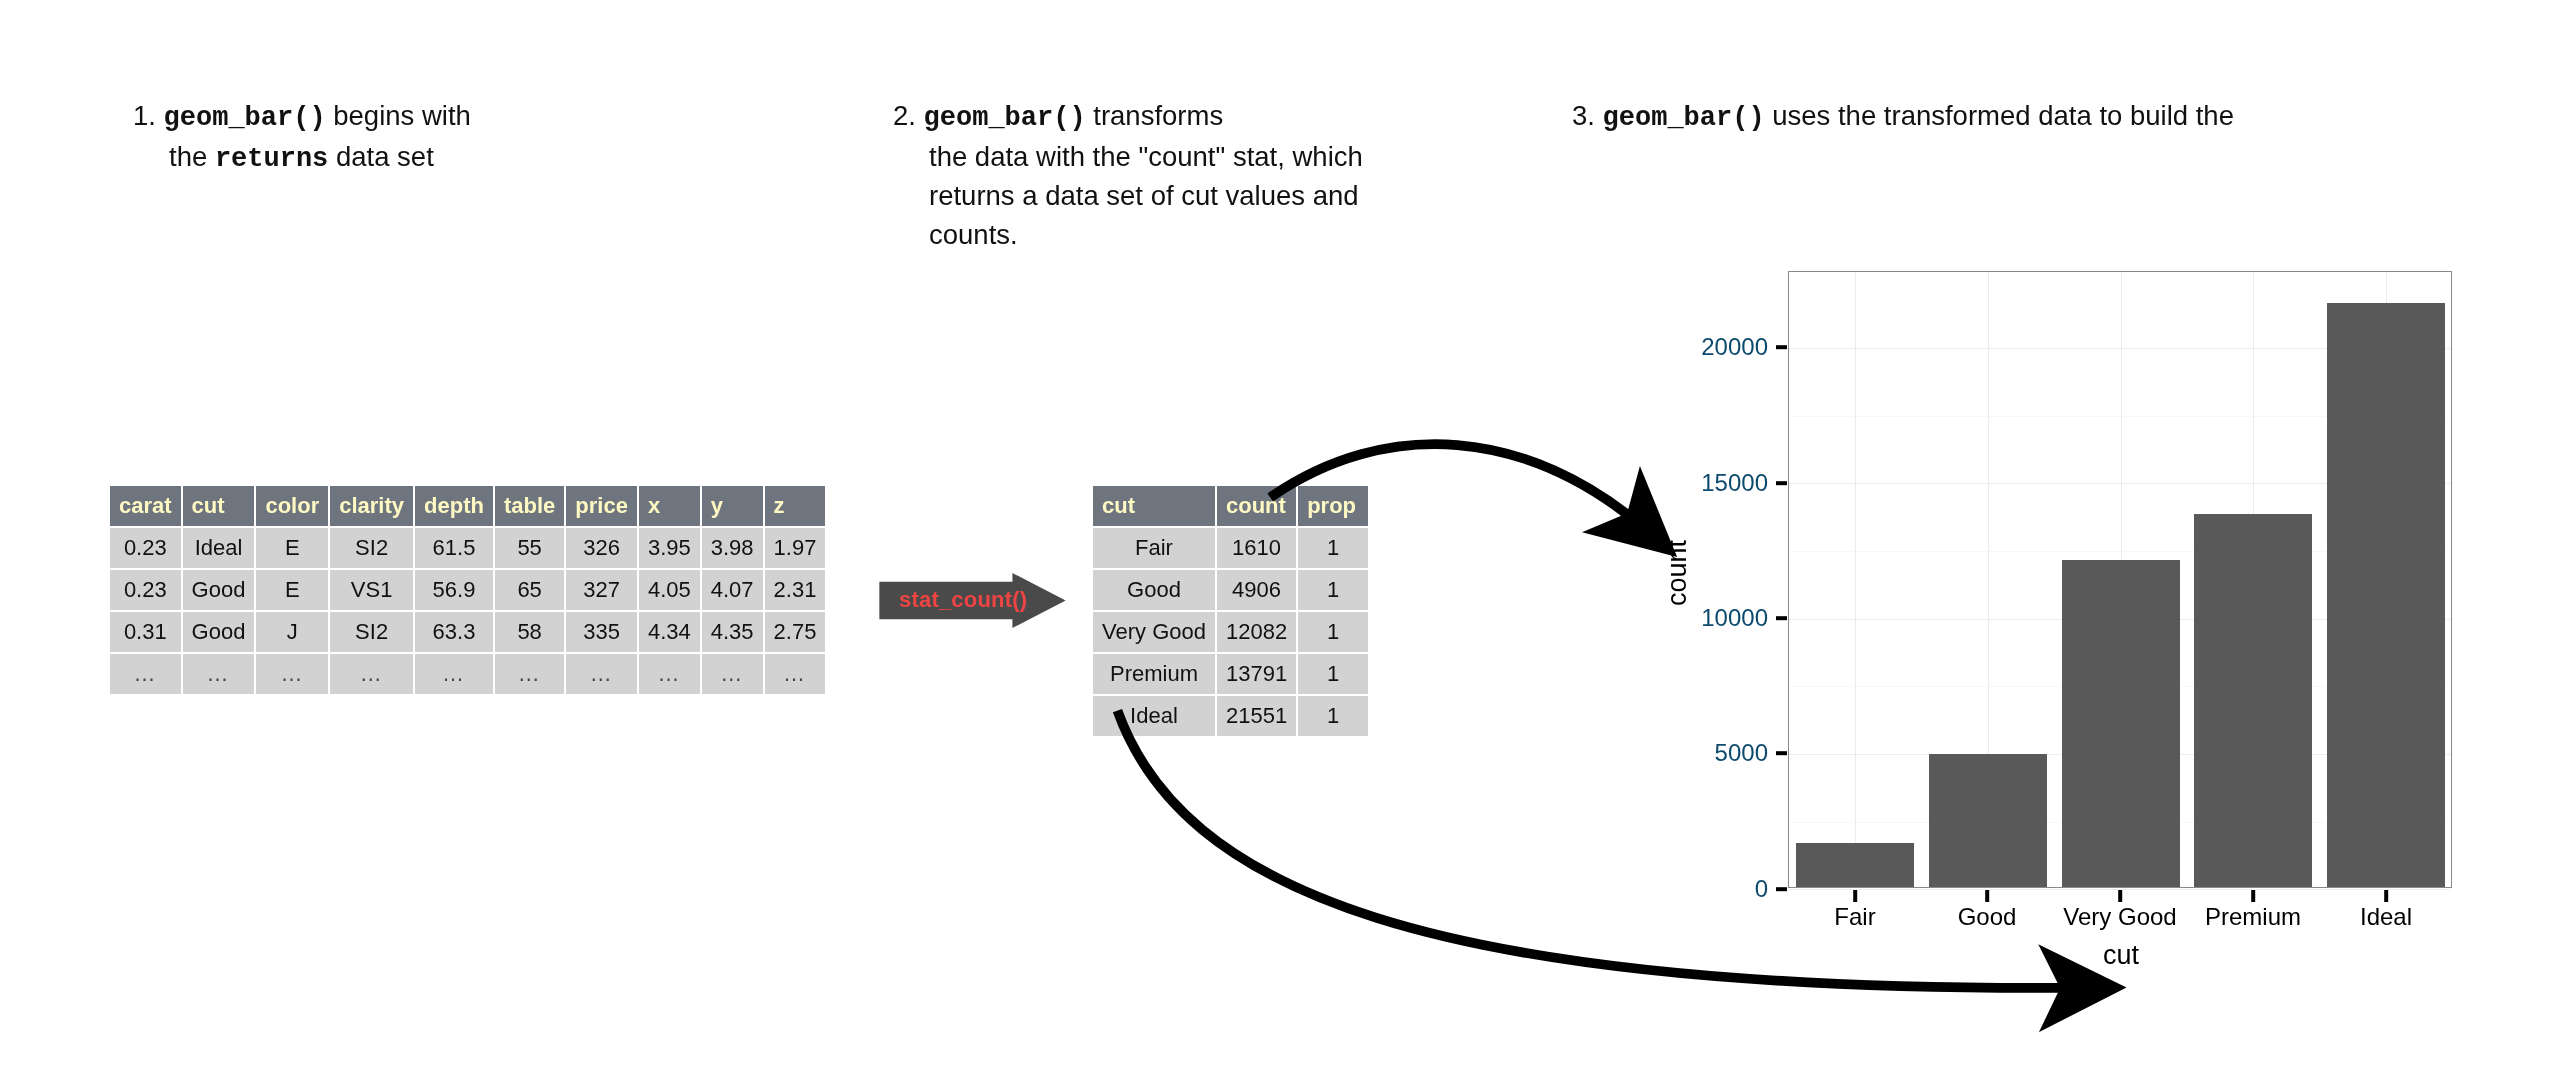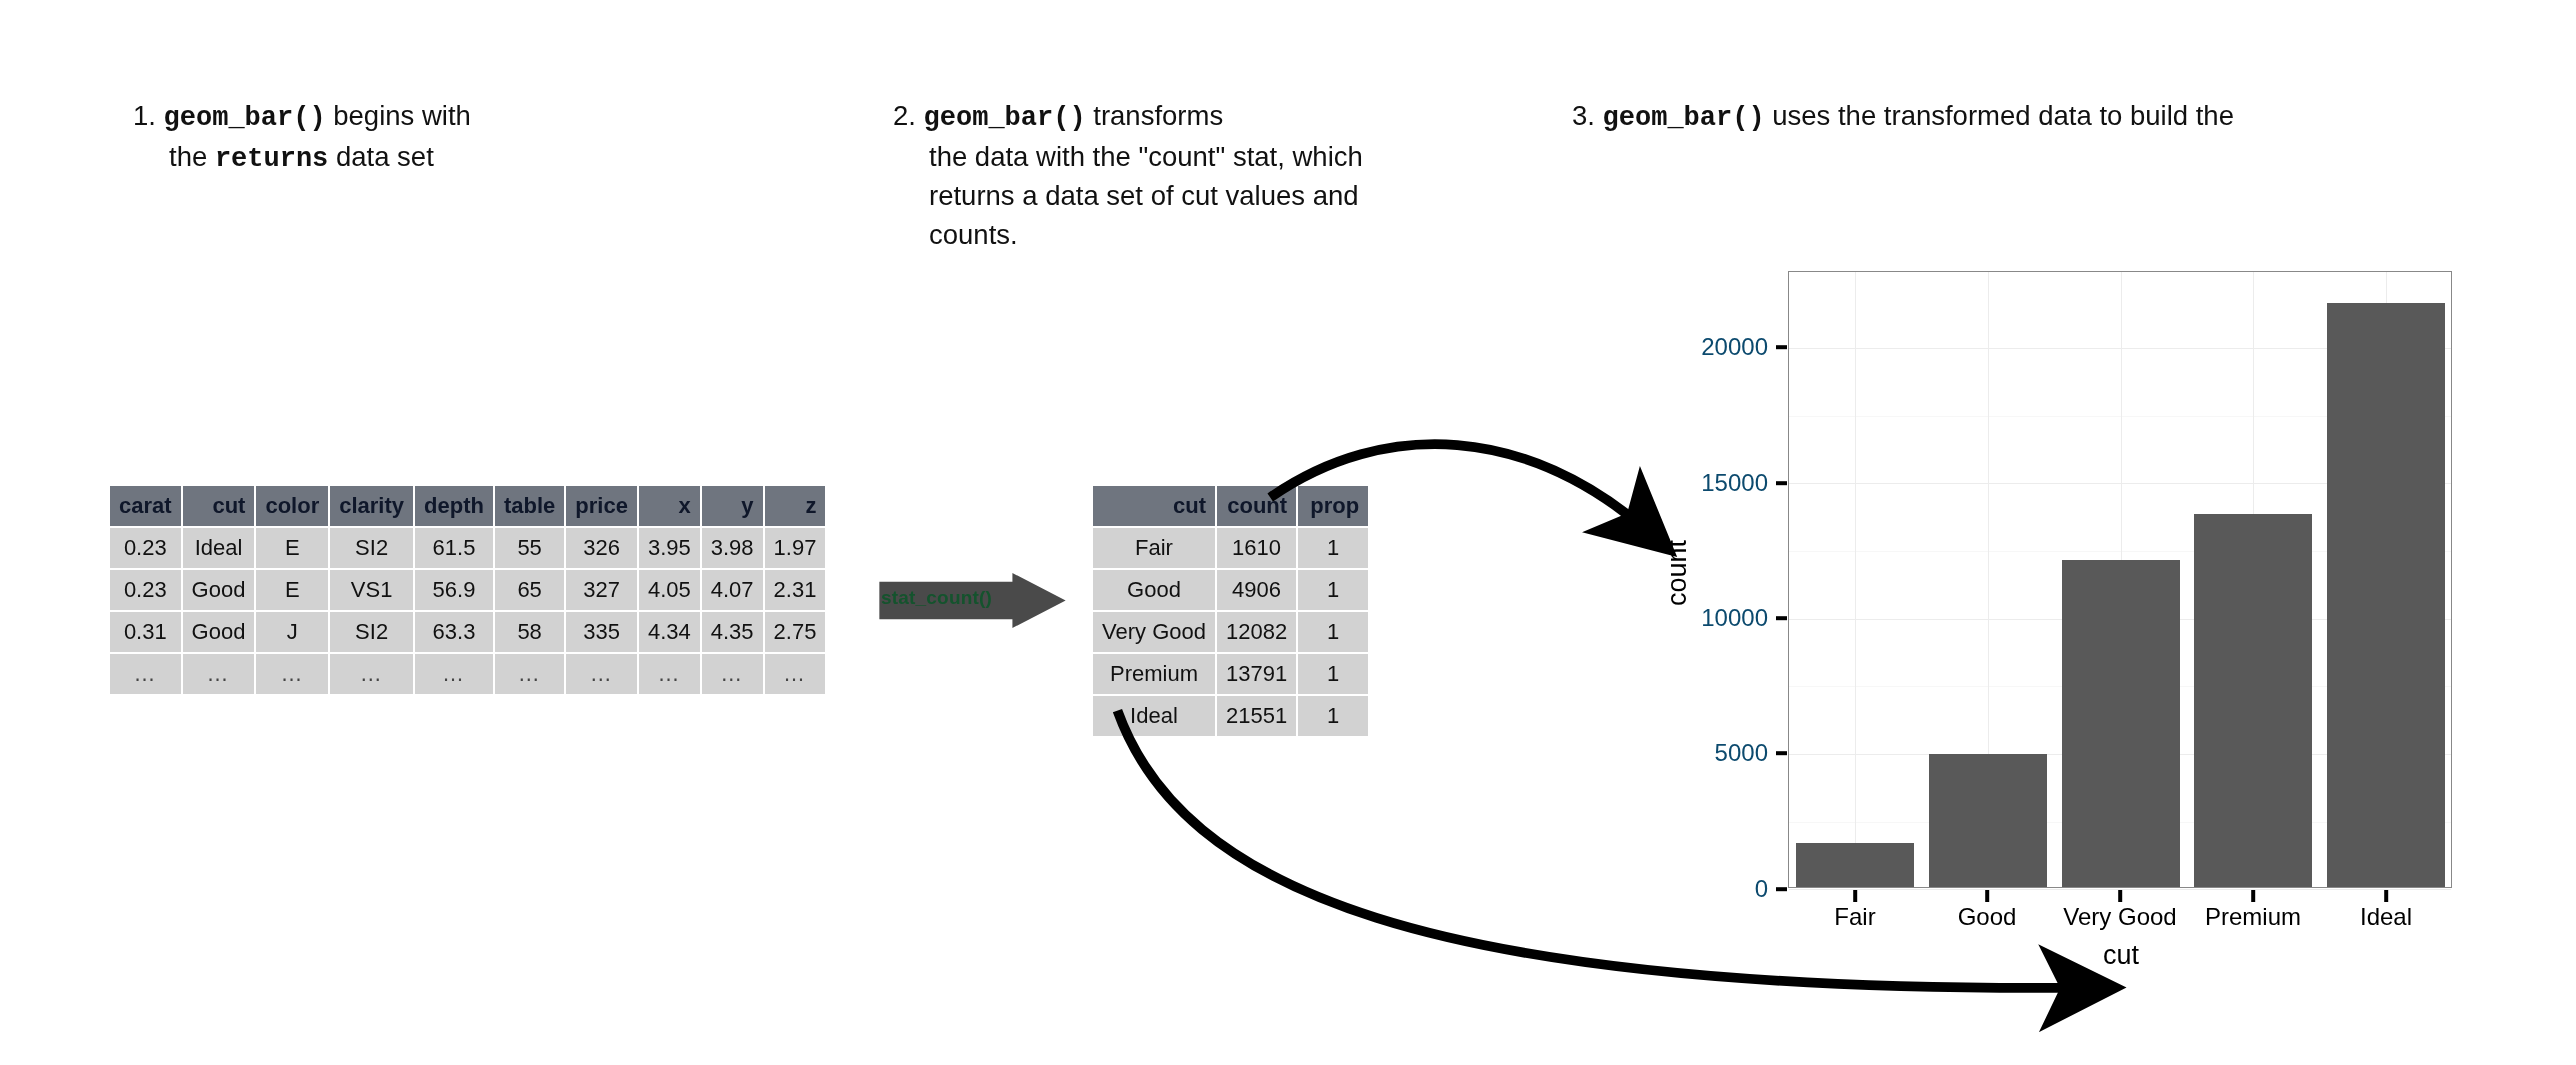--- a/index.html
+++ b/index.html
@@ -11,35 +11,35 @@
   .caption .num{font-weight:400;}
   .mono{font-family:"Liberation Mono","DejaVu Sans Mono",monospace;font-weight:bold;font-size:27px;}
   #cap1{left:133px;top:96px;width:533px;}
   #cap2{left:893px;top:96px;width:480px;}
   #cap3{left:1572px;top:96px;width:942px;}
   .cap-body{display:block;padding-left:36px;text-indent:-36px;}
 
   
   .tbl{position:absolute;border-collapse:separate;border-spacing:2.7px;
        font-size:22px;background:#ffffff;}
-  .tbl th{background:#6f757f;color:#0f172a;font-weight:bold;
-          padding:7px 9px;text-align:right;white-space:nowrap;}
+  .tbl th{background:#6f757f;color:#fef9c3;font-weight:bold;
+          padding:7px 9px;text-align:left;white-space:nowrap;}
   .tbl td{background:#d2d2d2;color:#111;padding:7px 9px;
           text-align:center;white-space:nowrap;}
   .tbl td.dots{color:#444;letter-spacing:1.8px;}
 
   #tbl-diamonds{left:108px;top:484px;}
   #tbl-diamonds th,#tbl-diamonds td{min-width:37px;}
   #tbl-counts{left:1091px;top:484px;}
   #tbl-counts th,#tbl-counts td{min-width:52px;}
 
   
   #stat-arrow{position:absolute;left:879px;top:573px;width:187px;height:55px;}
-  #stat-arrow .lbl{position:absolute;left:2px;top:14px;color:#14532d;
-      font-size:19px;font-weight:bold;letter-spacing:0.2px;z-index:2;
+  #stat-arrow .lbl{position:absolute;left:20px;top:14px;color:#ef4444;
+      font-size:22px;font-weight:bold;letter-spacing:0.2px;z-index:2;
       font-family:"Liberation Sans",sans-serif;}
 
   
   #plot{position:absolute;left:1688px;top:258px;width:799px;height:711px;}
   .panel{position:absolute;left:100px;top:13.3px;width:664px;height:617px;
          background:#ffffff;border:1.8px solid #888888;box-sizing:border-box;}
   .gridline-major{position:absolute;left:0;right:0;height:0.9px;background:#ececec;}
   .gridline-minor{position:absolute;left:0;right:0;height:0.9px;background:#f7f7f7;}
   .vgrid{position:absolute;top:0;bottom:0;width:0.9px;background:#ececec;}
   .bar{position:absolute;bottom:0;background:#595959;}

